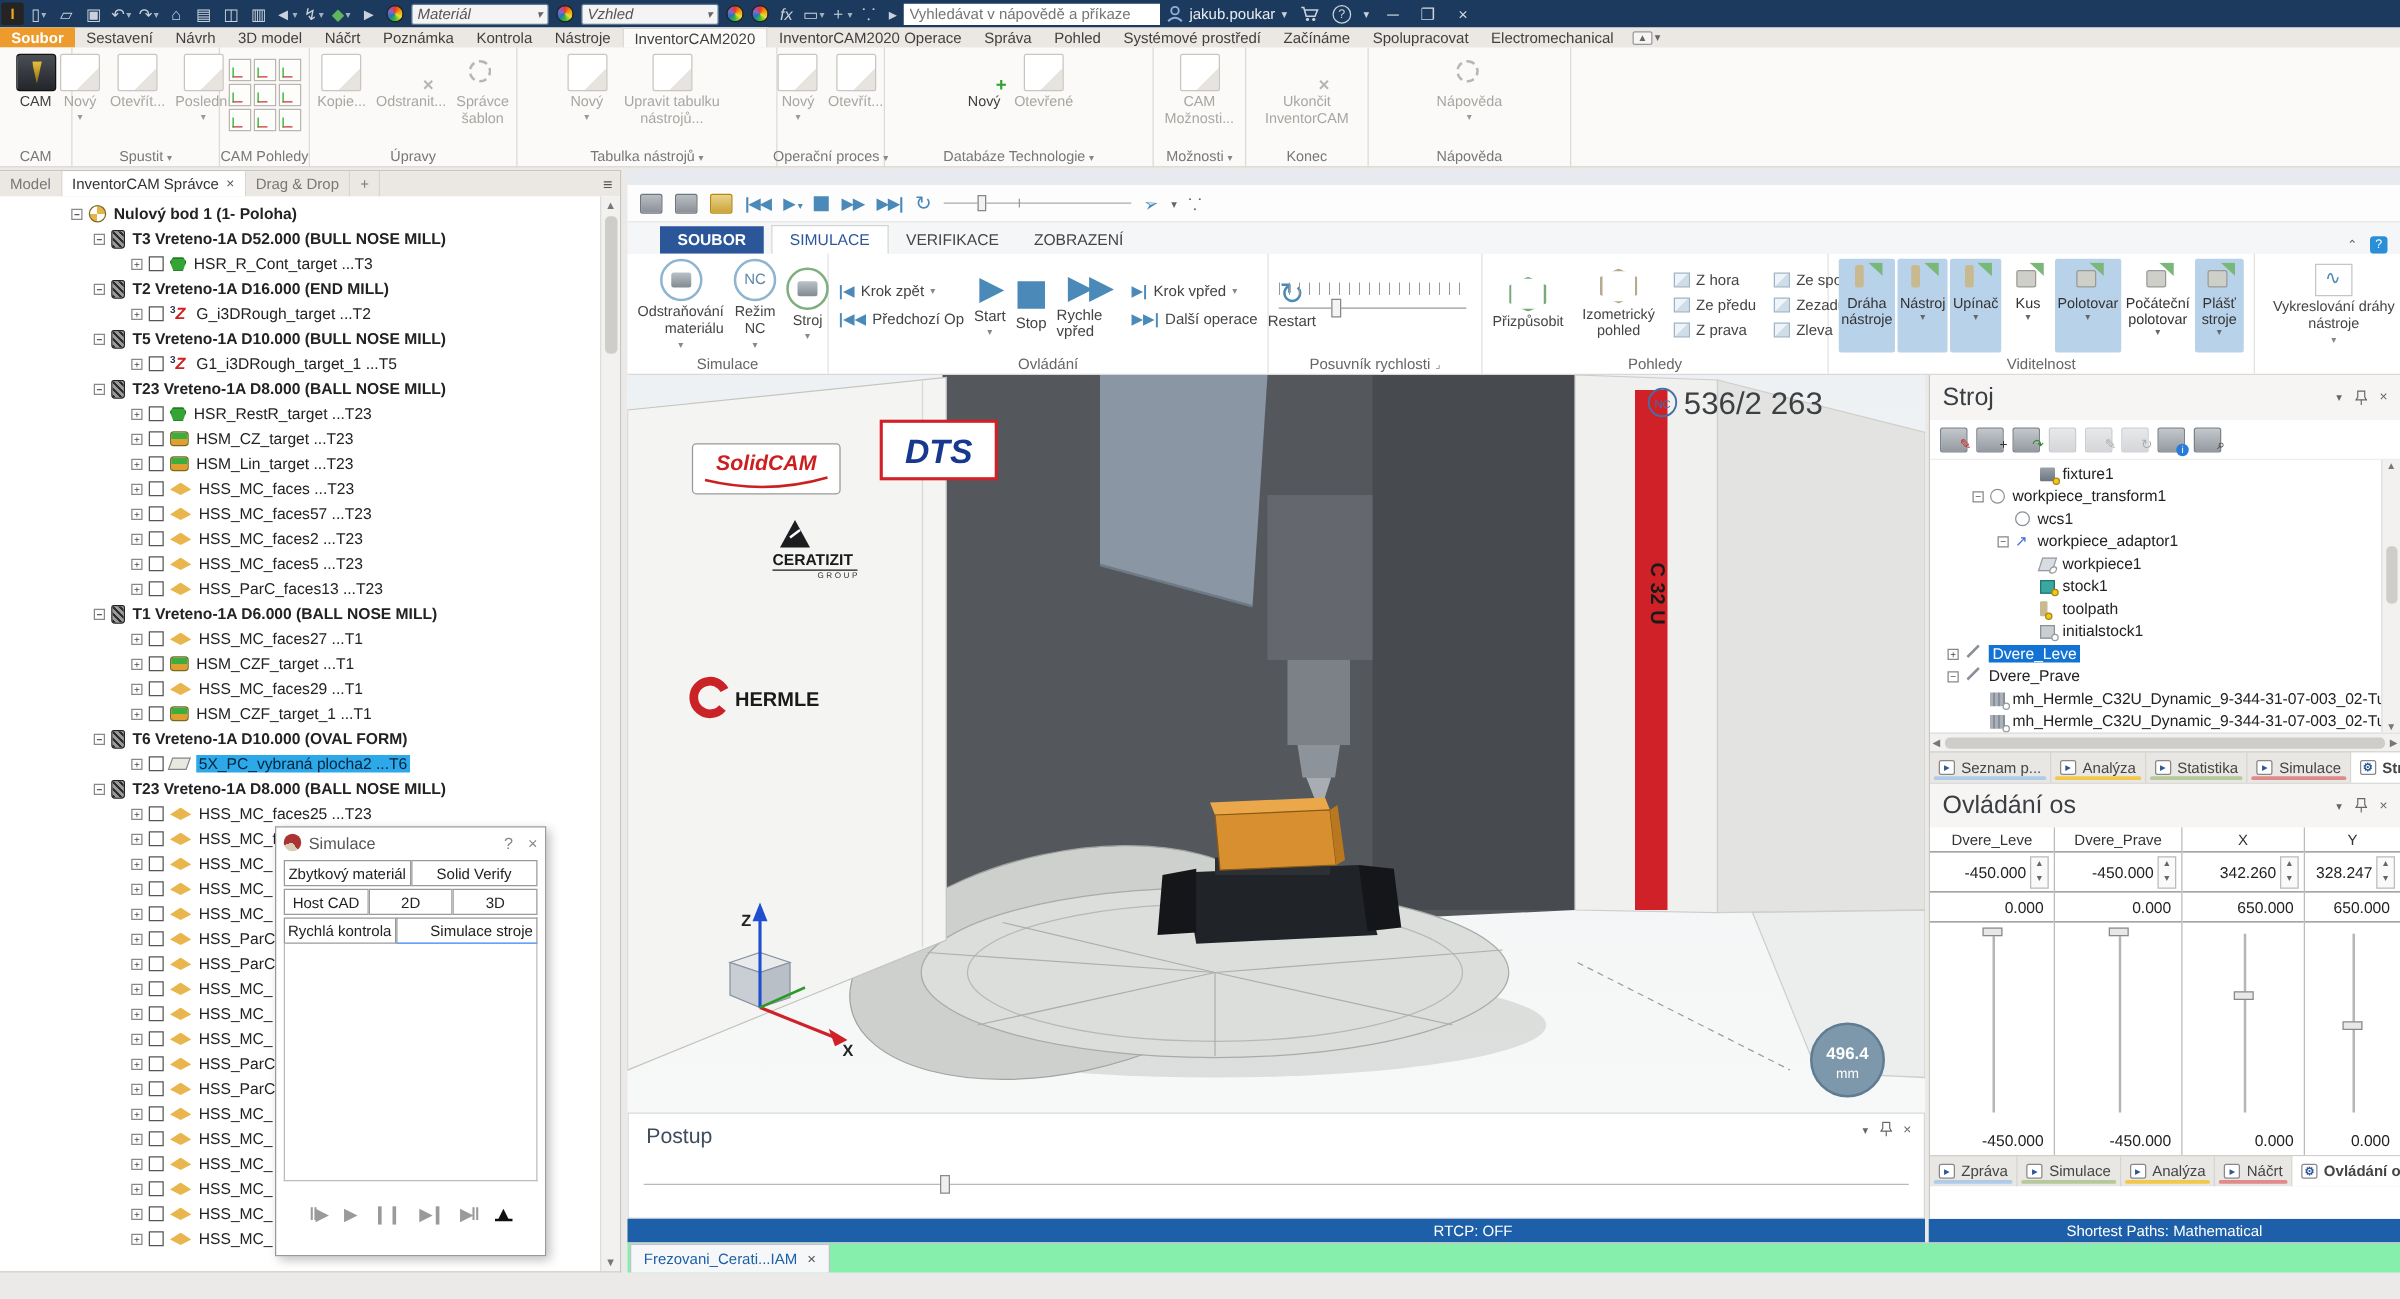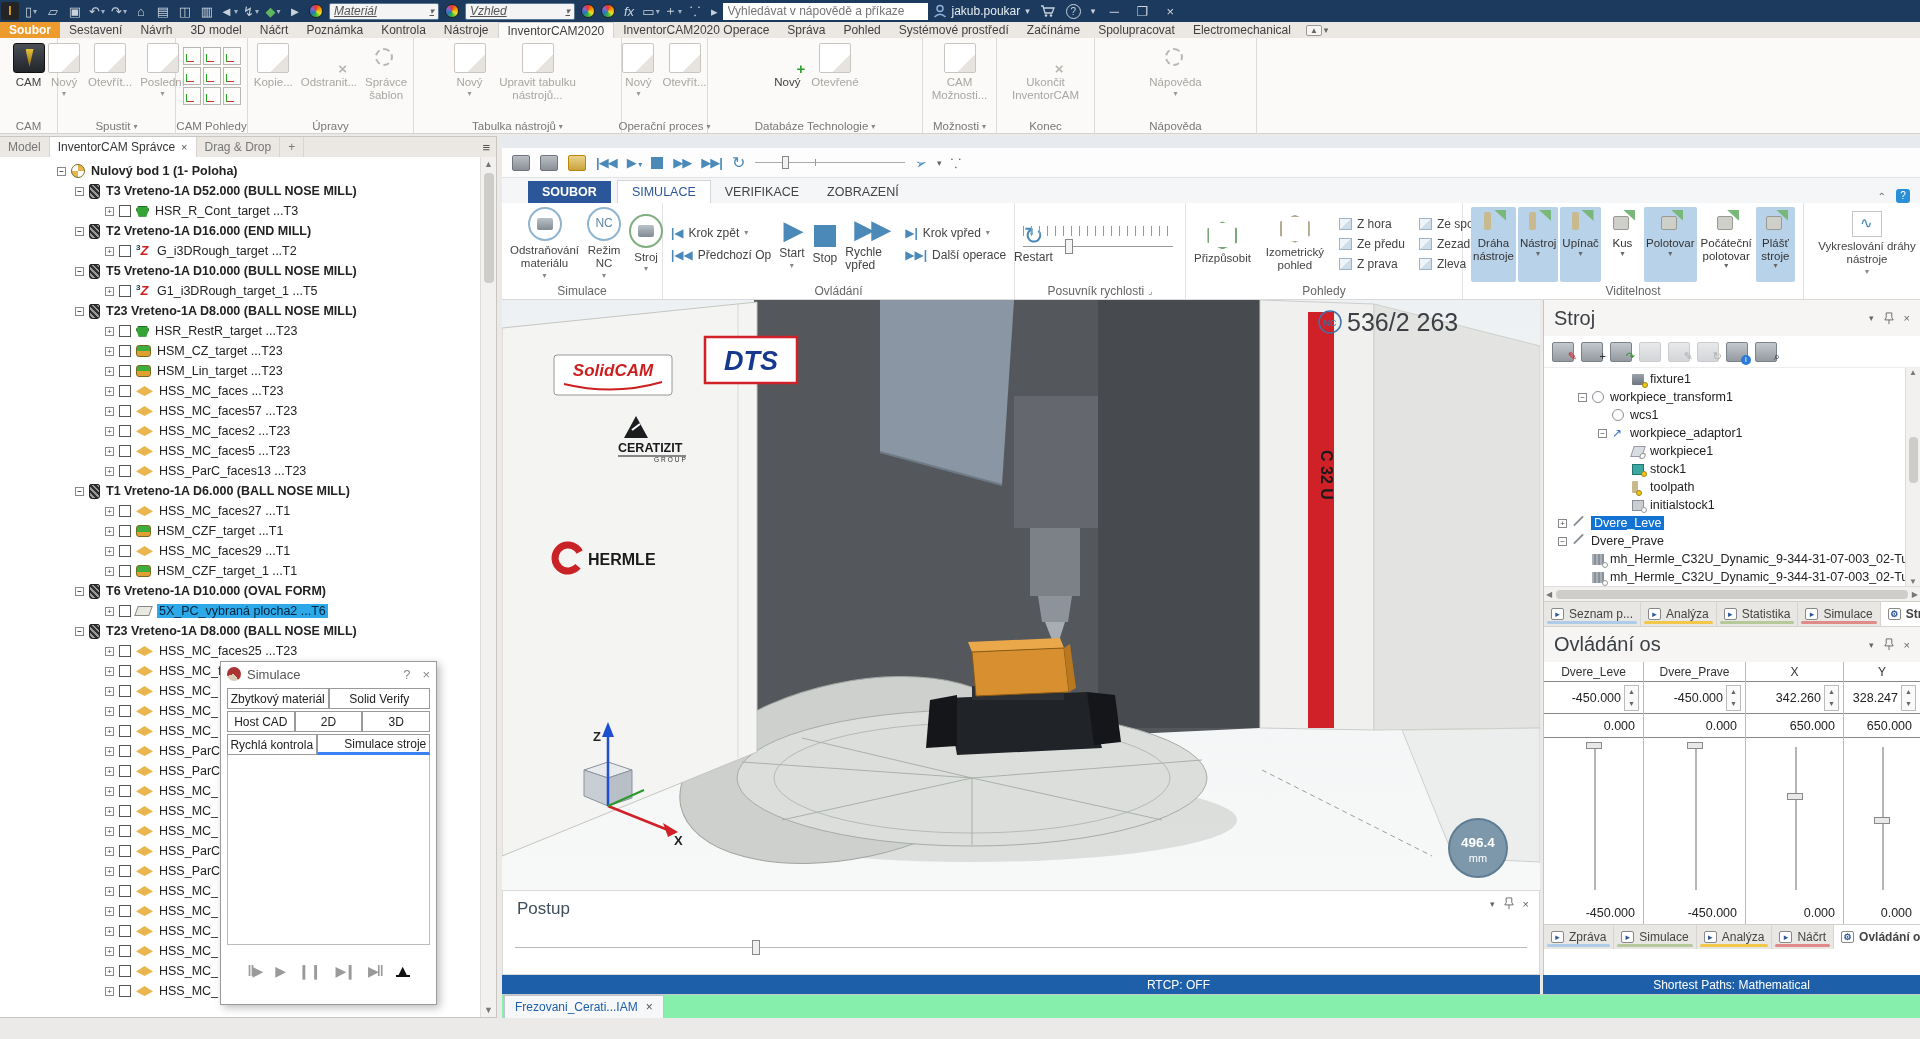--- a/index.html
+++ b/index.html
@@ -5,21 +5,21 @@
   * { margin:0; padding:0; box-sizing:border-box; }
   html,body { width:1920px; height:1039px; overflow:hidden; font-family:"Liberation Sans",sans-serif; background:#eceae8; }
   #app { position:relative; width:1920px; height:1039px; }
   .abs { position:absolute; }
 
   
   #titlebar { left:0; top:0; width:1920px; height:22px; background:#1b3a5e; color:#d7dde4; display:flex; align-items:center; font-size:12px; }
   .qicon { width:20px; height:18px; display:inline-flex; align-items:center; justify-content:center; color:#c9d2dc; font-size:13px; margin:0 1px; }
   .qicon.logo { color:#f0a818; font-weight:bold; background:#242424; width:18px; height:18px; border-radius:2px; font-size:12px; }
   .qicon .dd { font-size:8px; color:#9fb0c2; margin-left:1px; }
-  .combo { background:#f4f4f4; color:#555; height:17px; width:110px; border:1px solid #5a7894; border-radius:2px; display:flex; align-items:center; padding:0 4px; font-style:italic; margin:0 3px;text-decoration:underline; }
+  .combo { background:#f4f4f4; color:#555; height:17px; width:110px; border:1px solid #5a7894; border-radius:2px; display:flex; align-items:center; padding:0 4px; font-style:italic; margin:0 3px; }
   .combo .dd { margin-left:auto; color:#666; font-size:9px; }
   .wheel { width:14px; height:14px; border-radius:50%; background:conic-gradient(#e33,#e90,#ed3,#3b3,#27b,#86c,#e33); border:1px solid #222; margin:0 3px; }
   #title-center { flex:1; text-align:center; color:#e8edf2; white-space:nowrap; overflow:hidden; }
   #tb-search { background:#fff; color:#444; height:17px; width:205px; border:0; padding:0 5px; font-size:12px; font-family:"Liberation Sans",sans-serif; }
   .tb-ic { color:#c9d2dc; margin:0 5px; font-size:13px; }
   .winbtn { width:28px; text-align:center; color:#cfd6de; font-size:13px; }
 
   
   #tabrow { left:0; top:22px; width:1920px; height:16px; background:#ebe8e4; display:flex; align-items:stretch; font-size:12px; color:#3f3f3f; }
   .rtab { padding:0 9px; display:flex; align-items:center; white-space:nowrap; }
@@ -190,21 +190,21 @@
   .vhnd { position:absolute; left:50%; transform:translateX(-50%); width:16px; height:7px; background:#e8e8e8; border:1px solid #8a8a8a; }
   .acol .bval { position:absolute; left:0; right:0; bottom:4px; text-align:right; padding-right:8px; font-size:12.5px; color:#222; }
 
   
   #simdlg { left:220px; top:661px; width:217px; height:344px; background:#fff; border:1px solid #9a9a9a; box-shadow:3px 3px 8px rgba(0,0,0,.25); z-index:50; }
   #dlg-title { height:24px; display:flex; align-items:center; gap:6px; padding:0 6px; font-size:13px; color:#555; }
   #dlg-title .swirl { width:14px; height:14px; border-radius:50%; background:conic-gradient(#a33 0 40%,#d9cdb8 40% 70%,#a33 70%); }
   #dlg-title .ics { margin-left:auto; display:flex; gap:12px; color:#888; font-size:13px; }
   .dlgrow { display:flex; padding:0 6px; }
   .dlgtab { flex:1; border:1px solid #9a9a9a; border-bottom:1px solid #9a9a9a; height:21px; font-size:12px; display:flex; align-items:center; justify-content:center; color:#222; background:#fff; margin-top:2px; white-space:nowrap; }
-  .dlgtab.active { border-bottom:3px solid #3b82f6; font-weight:normal;padding-left:24px; }
+  .dlgtab.active { border-bottom:1px solid #3b82f6; font-weight:normal;padding-left:24px; }
   #dlg-content { margin:0 6px; height:190px; border:1px solid #bbb; border-top:0; }
   #dlg-transport { display:flex; justify-content:center; gap:14px; align-items:center; margin-top:18px; color:#9a9a9a; font-size:14px; letter-spacing:-2px; }
   #dlg-transport .eject { color:#111; letter-spacing:0; border-bottom:2px solid #111; line-height:10px; }
 
   svg text { font-family:"Liberation Sans",sans-serif; }
 </style>
 </head>
 <body>
 
 <div id="app">
@@ -743,21 +743,21 @@
   </div>
 
   <div id="simribbon" class="abs">
 
     <div class="sgroup" style="width:161px;">
       <div class="sgroup-body" id="g-simulace">
           <div class="circ-btn">
             <span class="circ">
               <span class="blob"></span>
             </span>
-            <span style="max-width: 78px;">Odstraňování materiálu</span>
+            <span style="max-width: 78px; text-align: right;">Odstraňování materiálu</span>
             <span style="font-size: 8px; color: rgb(136, 136, 136);">▾</span>
           </div>
           <div class="circ-btn">
             <span class="circ">NC</span>
             <span style="max-width: 78px;">Režim NC</span>
             <span style="font-size: 8px; color: rgb(136, 136, 136);">▾</span>
           </div>
           <div class="circ-btn">
             <span class="circ green">
               <span class="blob"></span>

